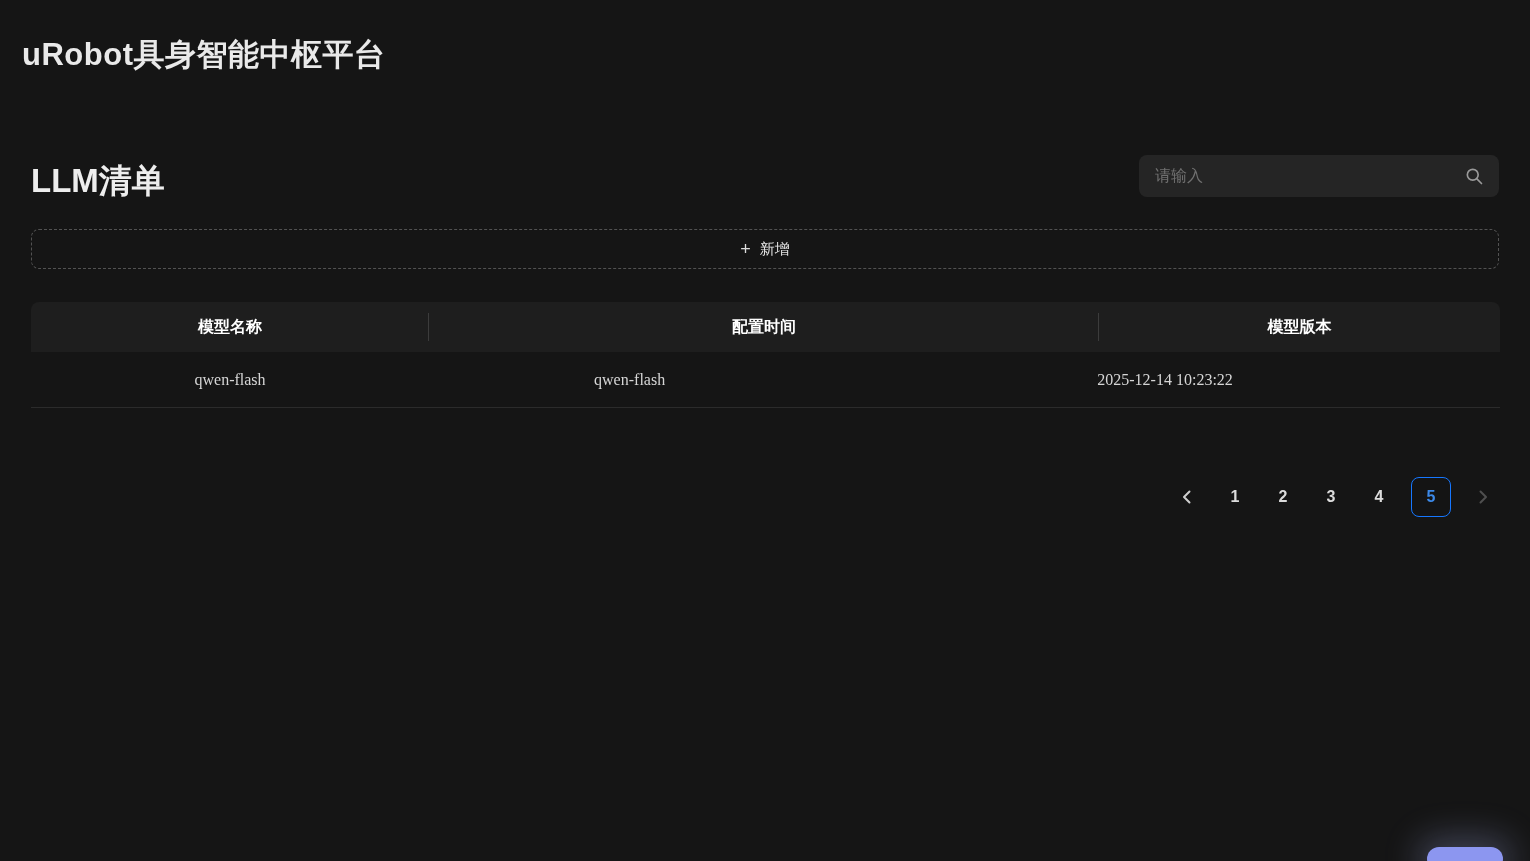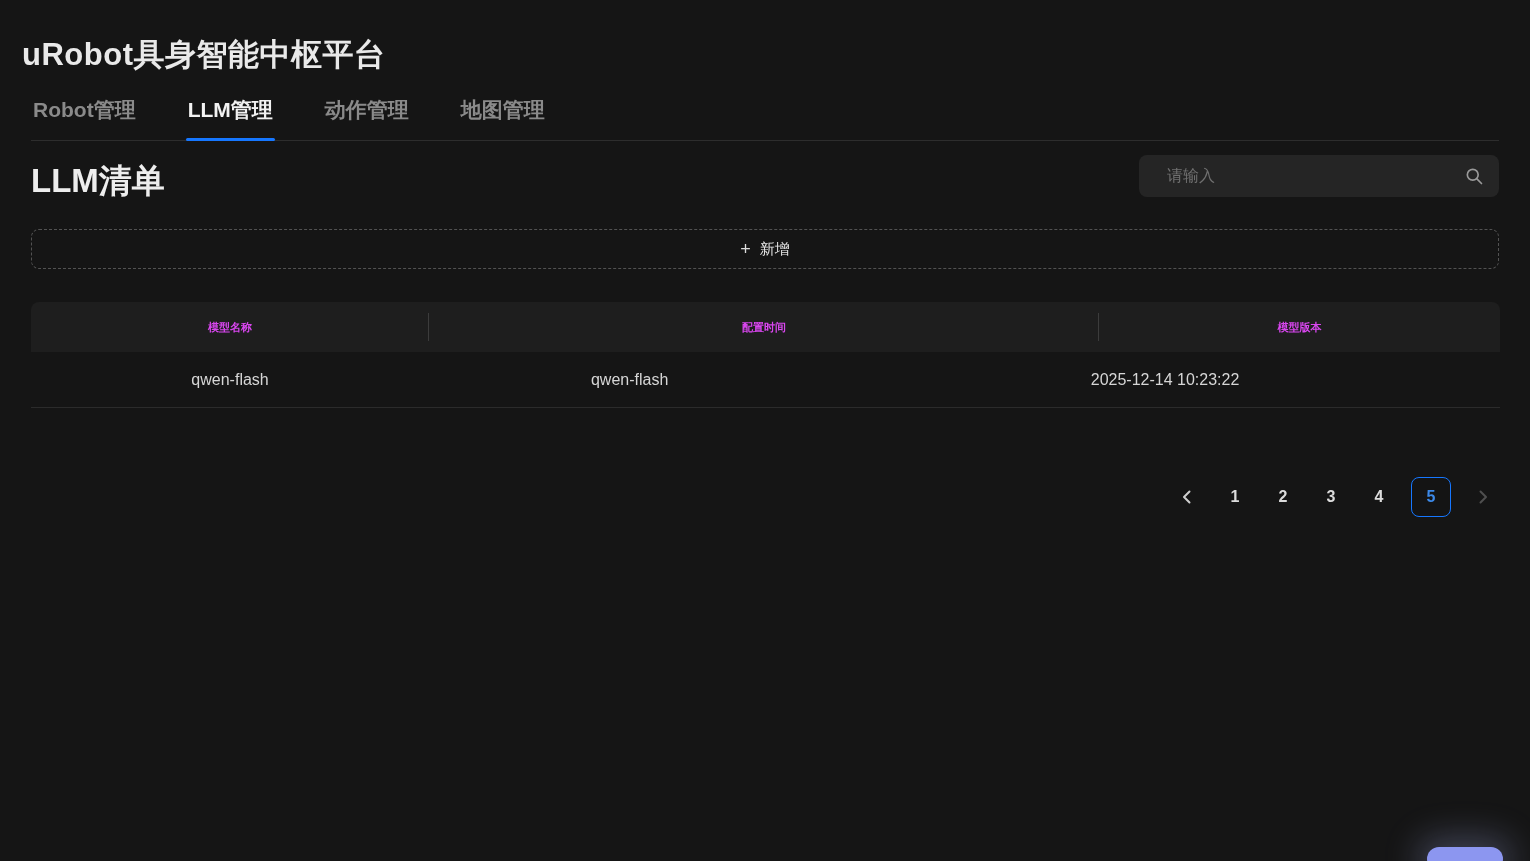--- a/index.html
+++ b/index.html
@@ -45,21 +45,21 @@
   }
 
   
   .section-title{
     position:absolute;left:31px;top:159px;
     font-size:33px;font-weight:700;color:#ededed;
   }
   .search-box{
     position:absolute;right:31px;top:155px;width:360px;height:42px;
     background:var(--input-bg);border-radius:8px;
-    display:flex;align-items:center;padding-left:12px;
+    display:flex;align-items:center;
   }
   .search-box input{
     flex:1;height:100%;background:transparent;border:none;outline:none;
     color:#ddd;font-size:16px;padding:0 10px 0 16px;
     font-family:"Liberation Sans","DejaVu Sans",sans-serif;
   }
   .search-box input::placeholder{color:#707070;}
   .search-icon{
     width:20px;height:20px;margin-right:15px;flex:0 0 auto;color:#9a9a9a;
   }
@@ -75,32 +75,33 @@
   .add-btn .plus{font-size:18px;font-weight:400;color:#dcdcdc;line-height:1;}
 
   
   .table{position:absolute;left:31px;top:302px;width:1469px;}
   .thead{
     display:flex;height:50px;background:var(--panel);
     border-radius:8px 8px 0 0;align-items:center;
   }
   .th{
     position:relative;display:flex;align-items:center;justify-content:center;
-    font-size:11px;font-weight:700;color:#d946ef;height:100%;
+    font-size:16px;font-weight:700;color:#ffffff;height:100%;
   }
   .th:not(:last-child)::after{
     content:"";position:absolute;right:0;top:11px;height:28px;width:1px;
     background:#3c3c3c;
   }
   .col-1{width:27.1%;}
   .col-2{width:27.3%;}
   .col-3{width:45.6%;}
   .trow{
     display:flex;height:56px;border-bottom:1px solid var(--row-line);
     align-items:center;
+    font-family:Liberation Serif, serif;
   }
   .td{
     display:flex;align-items:center;justify-content:center;
     font-size:16px;color:var(--cell-text);height:100%;
   }
 
   
   .pagination{
     position:absolute;right:31px;top:477px;height:40px;
     display:flex;align-items:center;gap:16px;
@@ -129,26 +130,20 @@
     cursor:pointer;
   }
 </style>
 </head>
 <body>
 
 <div class="page">
 
   <div class="app-title">uRobot具身智能中枢平台</div>
 
-  <div class="tabbar">
-    <div class="tab">Robot管理</div>
-    <div class="tab active">LLM管理</div>
-    <div class="tab">动作管理</div>
-    <div class="tab">地图管理</div>
-  </div>
 
   <div class="section-title">LLM清单</div>
 
   <div class="search-box">
     <input type="text" placeholder="请输入" style="">
     <svg class="search-icon" viewBox="0 0 24 24" fill="none" stroke="currentColor" stroke-width="2" stroke-linecap="round">
       <circle cx="10.5" cy="10.5" r="6.5"></circle>
       <line x1="15.5" y1="15.5" x2="21" y2="21"></line>
     </svg>
   </div>

